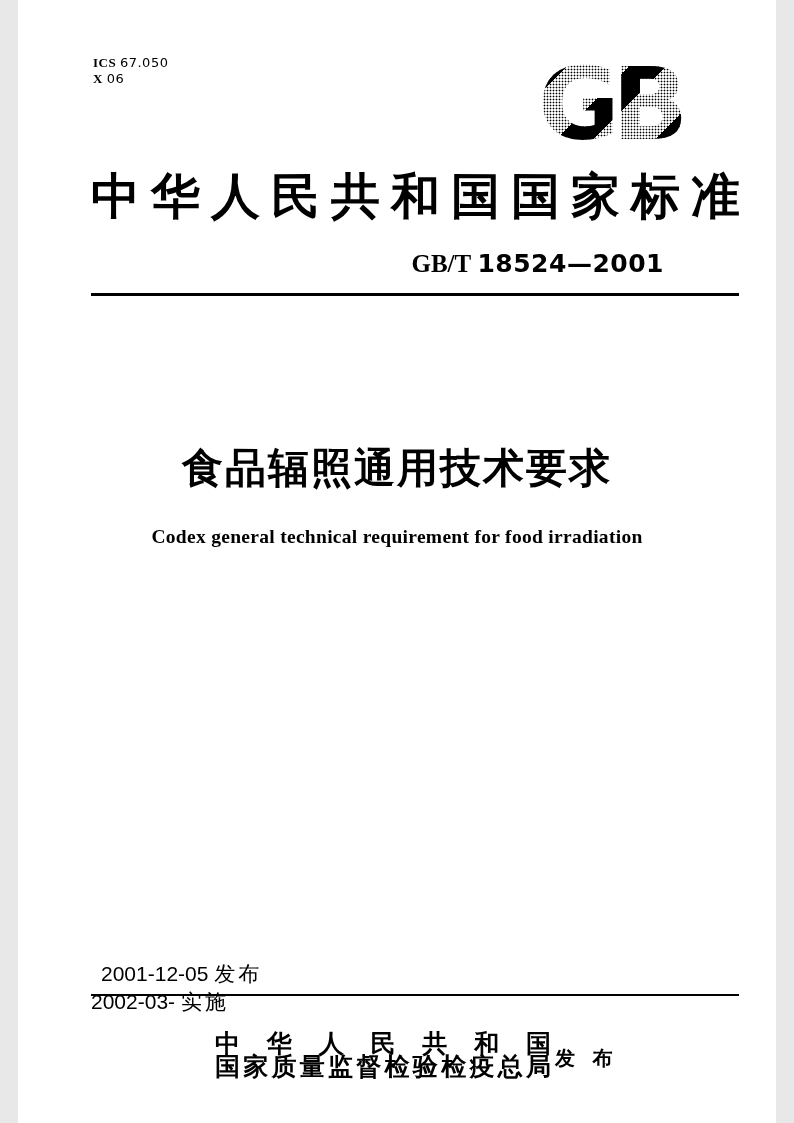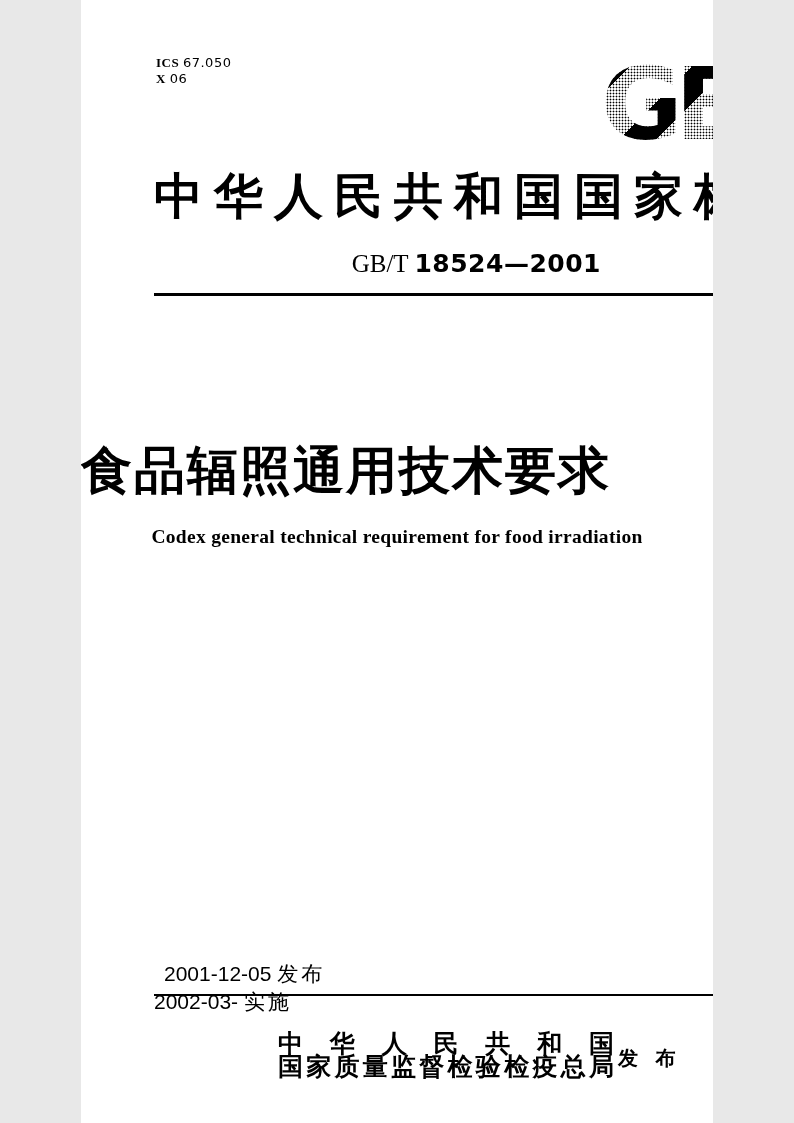--- a/index.html
+++ b/index.html
@@ -1,18 +1,18 @@
 <!DOCTYPE html>
 <html><head>
 <meta charset="utf-8">
 <style>
   html, body { margin: 0; padding: 0; background: #e8e8e8; }
   .page {
     position: relative;
-    width: 632px;
+    width: 758px;
     height: 1123px;
     background: #ffffff;
     color: #000;
     font-family: "Liberation Serif", "DejaVu Serif", serif;
     overflow: hidden;
     margin: 0 auto;
   }
 
   
   .ics-block {
@@ -68,21 +68,21 @@
 
   
   .std-number {
     position: absolute;
     right: 112px;
     top: 249px;
     font-size: 25px;
     line-height: 30px;
     white-space: nowrap;
   }
-  .std-number .prefix { font-weight: normal; }
+  .std-number .prefix { font-weight: bold; }
   .std-number .num {
     font-family: "DejaVu Sans", "Liberation Sans", sans-serif;
     font-weight: 700;
     letter-spacing: 0.5px;
   }
 
   .rule-top {
     position: absolute;
     left: 73px;
     top: 293px;
@@ -90,24 +90,24 @@
     height: 3px;
     background: #000;
   }
 
   
   .title-cn {
     position: absolute;
     left: 0;
     top: 447px;
     width: 100%;
-    text-align: left;
-    font-family: Liberation Serif, serif;
-    font-weight: bold;
-    font-size: 51px;
+    text-align: center;
+    font-family: Liberation Mono, monospace;
+    font-weight: bold;
+    font-size: 41px;
     letter-spacing: 2px;
     line-height: 48px;
   }
   .title-en {
     position: absolute;
     left: 0;
     top: 524px;
     width: 100%;
     text-align: center;
     font-weight: bold;

